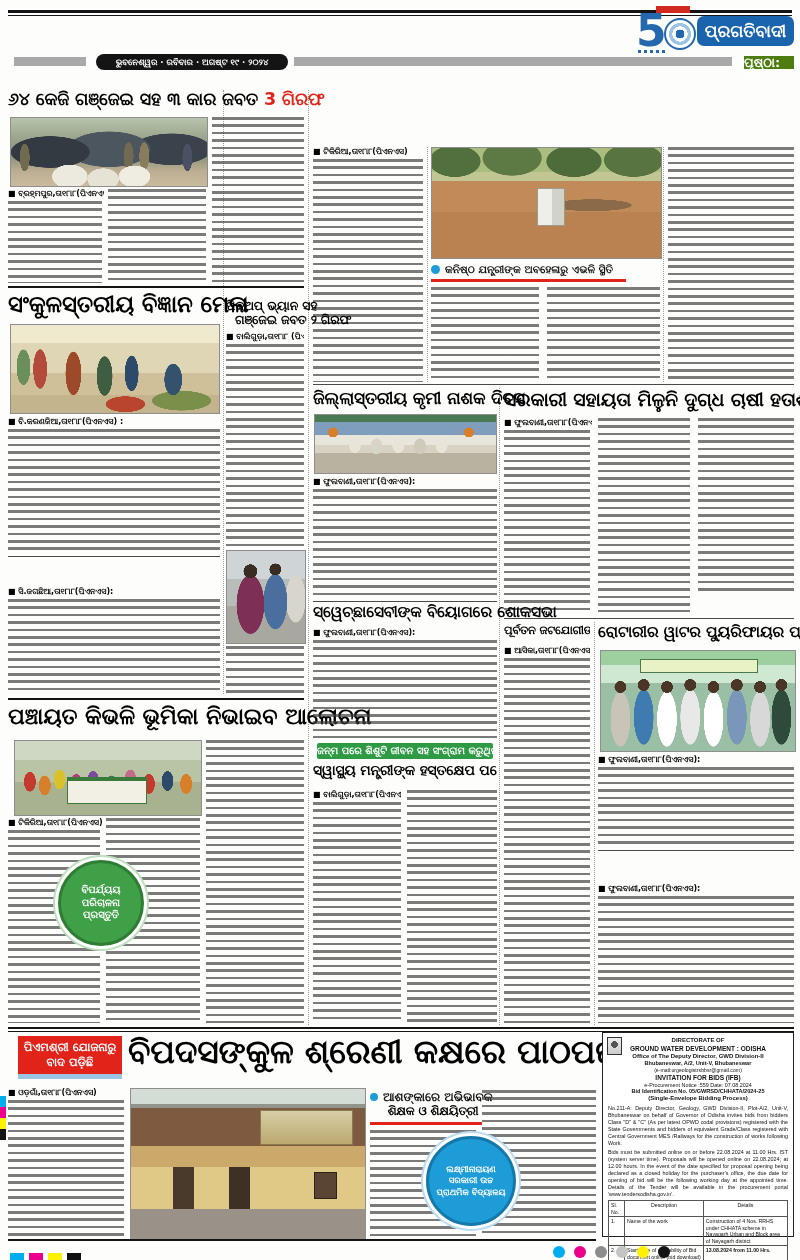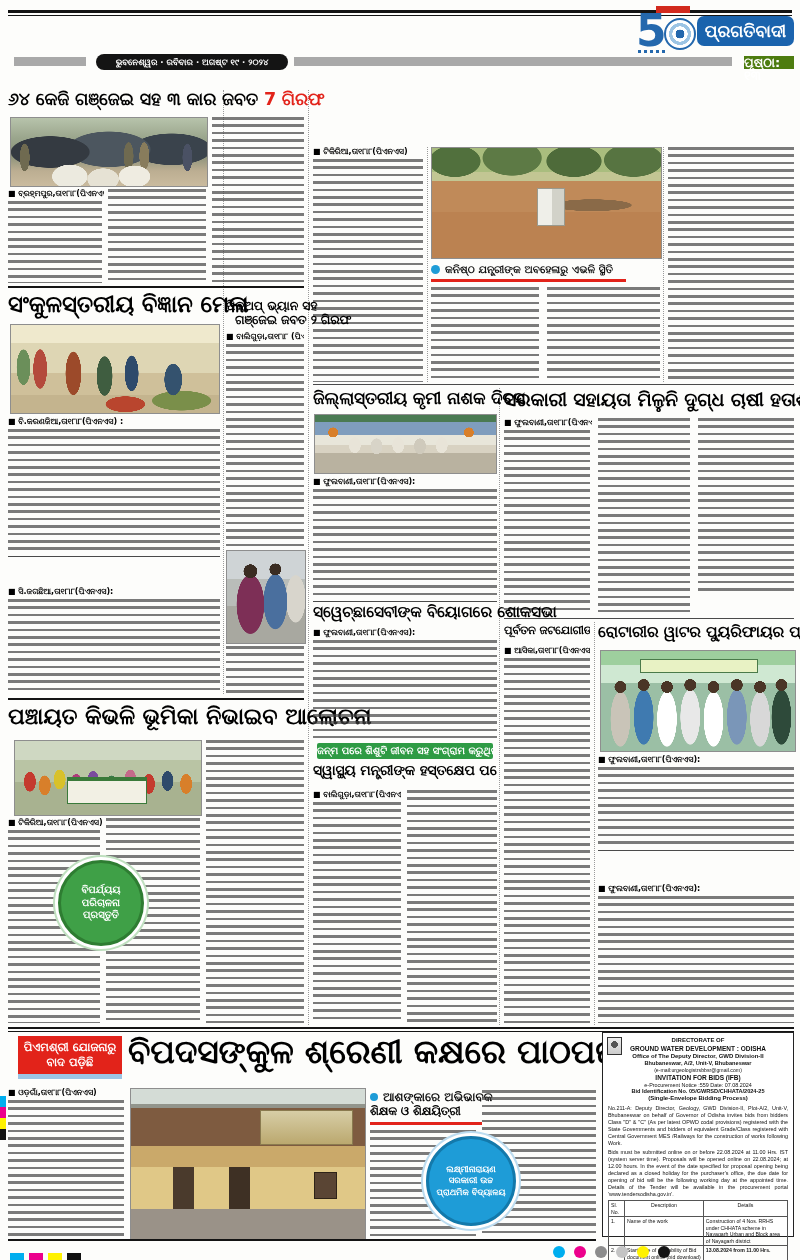--- a/index.html
+++ b/index.html
@@ -62,21 +62,21 @@
   <div class="abs pagebox" style="left:744px;top:56px;width:50px;height:13px;">ପୃଷ୍ଠା: ୧୩</div>
 
   <div class="abs vdot" style="left:223px;top:90px;height:604px;"></div>
   <div class="abs vdot" style="left:308px;top:90px;height:935px;"></div>
   <div class="abs vdot" style="left:499px;top:388px;height:637px;"></div>
   <div class="abs vdot" style="left:594px;top:622px;height:403px;"></div>
   <div class="abs vdot" style="left:427px;top:147px;height:235px;"></div>
   <div class="abs vdot" style="left:663px;top:147px;height:235px;"></div>
 
   <div class="abs hl" style="left:8px;top:90px;width:298px;height:24px;font-size:17.5px;white-space:nowrap;">
-    <span>୬୪ କେଜି ଗଞ୍ଜେଇ ସହ ୩ କାର ଜବତ </span><span style="color:#e2231a;">7 ଗିରଫ</span>
+    <span>୬୪ କେଜି ଗଞ୍ଜେଇ ସହ ୩ କାର ଜବତ </span><span style="color:#e2231a;">3 ଗିରଫ</span>
   </div>
   <div class="abs ph" style="left:10px;top:117px;width:196px;height:68px;background:
       radial-gradient(18px 12px at 30% 86%, #eceadf 97%, transparent),
       radial-gradient(16px 11px at 47% 90%, #e6e2d4 97%, transparent),
       radial-gradient(16px 11px at 63% 86%, #efece1 97%, transparent),
       radial-gradient(5px 14px at 7% 58%, #6f6a50 97%, transparent),
       radial-gradient(5px 14px at 60% 56%, #6f6a50 97%, transparent),
       radial-gradient(5px 14px at 68% 56%, #887c5c 97%, transparent),
       radial-gradient(5px 14px at 90% 58%, #4a5164 97%, transparent),
       radial-gradient(40px 16px at 20% 50%, #343a41 97%, transparent),
@@ -245,21 +245,21 @@
       <div class="phd" style="left:55%;top:14%;width:40%;height:23%;background:linear-gradient(180deg,#d8cfa8,#baa76d);
                   box-shadow:inset 0 0 0 1px #8a7a4f;"></div>
       <div class="phd" style="left:18%;top:52%;width:9%;height:28%;background:#4a3a2c;"></div>
       <div class="phd" style="left:42%;top:52%;width:9%;height:28%;background:#3e3024;"></div>
       <div class="phd" style="left:78%;top:55%;width:10%;height:18%;background:#5a4534;box-shadow:inset 0 0 0 1px #2e2318;"></div>
   </div>
   <div class="abs cap" style="left:370px;top:1090px;width:126px;height:13px;font-size:12px;">
     <span class="dot" style="background:#1e9cd7;width:8px;height:8px;"></span>
     <span style="white-space:nowrap;overflow:hidden;">ଆଶଙ୍କାରେ ଅଭିଭାବକ</span>
   </div>
-  <div class="abs hl" style="left:370px;top:1105px;width:126px;height:14px;font-size:12px;white-space:nowrap;overflow:hidden;">ଶିକ୍ଷକ ଓ ଶିକ୍ଷୟିତ୍ରୀ</div>
+  <div class="abs hl" style="left:370px;top:1105px;width:126px;height:14px;font-size:12px;white-space:nowrap;overflow:hidden;text-align:center;">ଶିକ୍ଷକ ଓ ଶିକ୍ଷୟିତ୍ରୀ</div>
   <div class="abs redline" style="left:370px;top:1122px;width:112px;"></div>
   <div class="abs fill" style="left:370px;top:1130px;width:106px;height:108px;"></div>
   <div class="abs fill" style="left:482px;top:1090px;width:114px;height:148px;"></div>
   <div class="abs bcircle" style="left:426px;top:1136px;width:90px;height:90px;">ଲକ୍ଷ୍ମୀନାରାୟଣ ସରକାରୀ ଉଚ୍ଚ ପ୍ରାଥମିକ ବିଦ୍ୟାଳୟ</div>
 
   <div class="abs tender" style="left:602px;top:1032px;width:192px;height:205px;">
     <div style="position:absolute;left:4px;top:4px;width:13px;height:16px;border:1px solid #333;
                 background:radial-gradient(circle at 50% 40%, #555 0 28%, transparent 30%),linear-gradient(180deg,#eee,#ccc);"></div>
     <div class="c b" style="font-size:6px;">DIRECTORATE OF</div>
     <div class="c b" style="font-size:6.5px;">GROUND WATER DEVELOPMENT : ODISHA</div>

